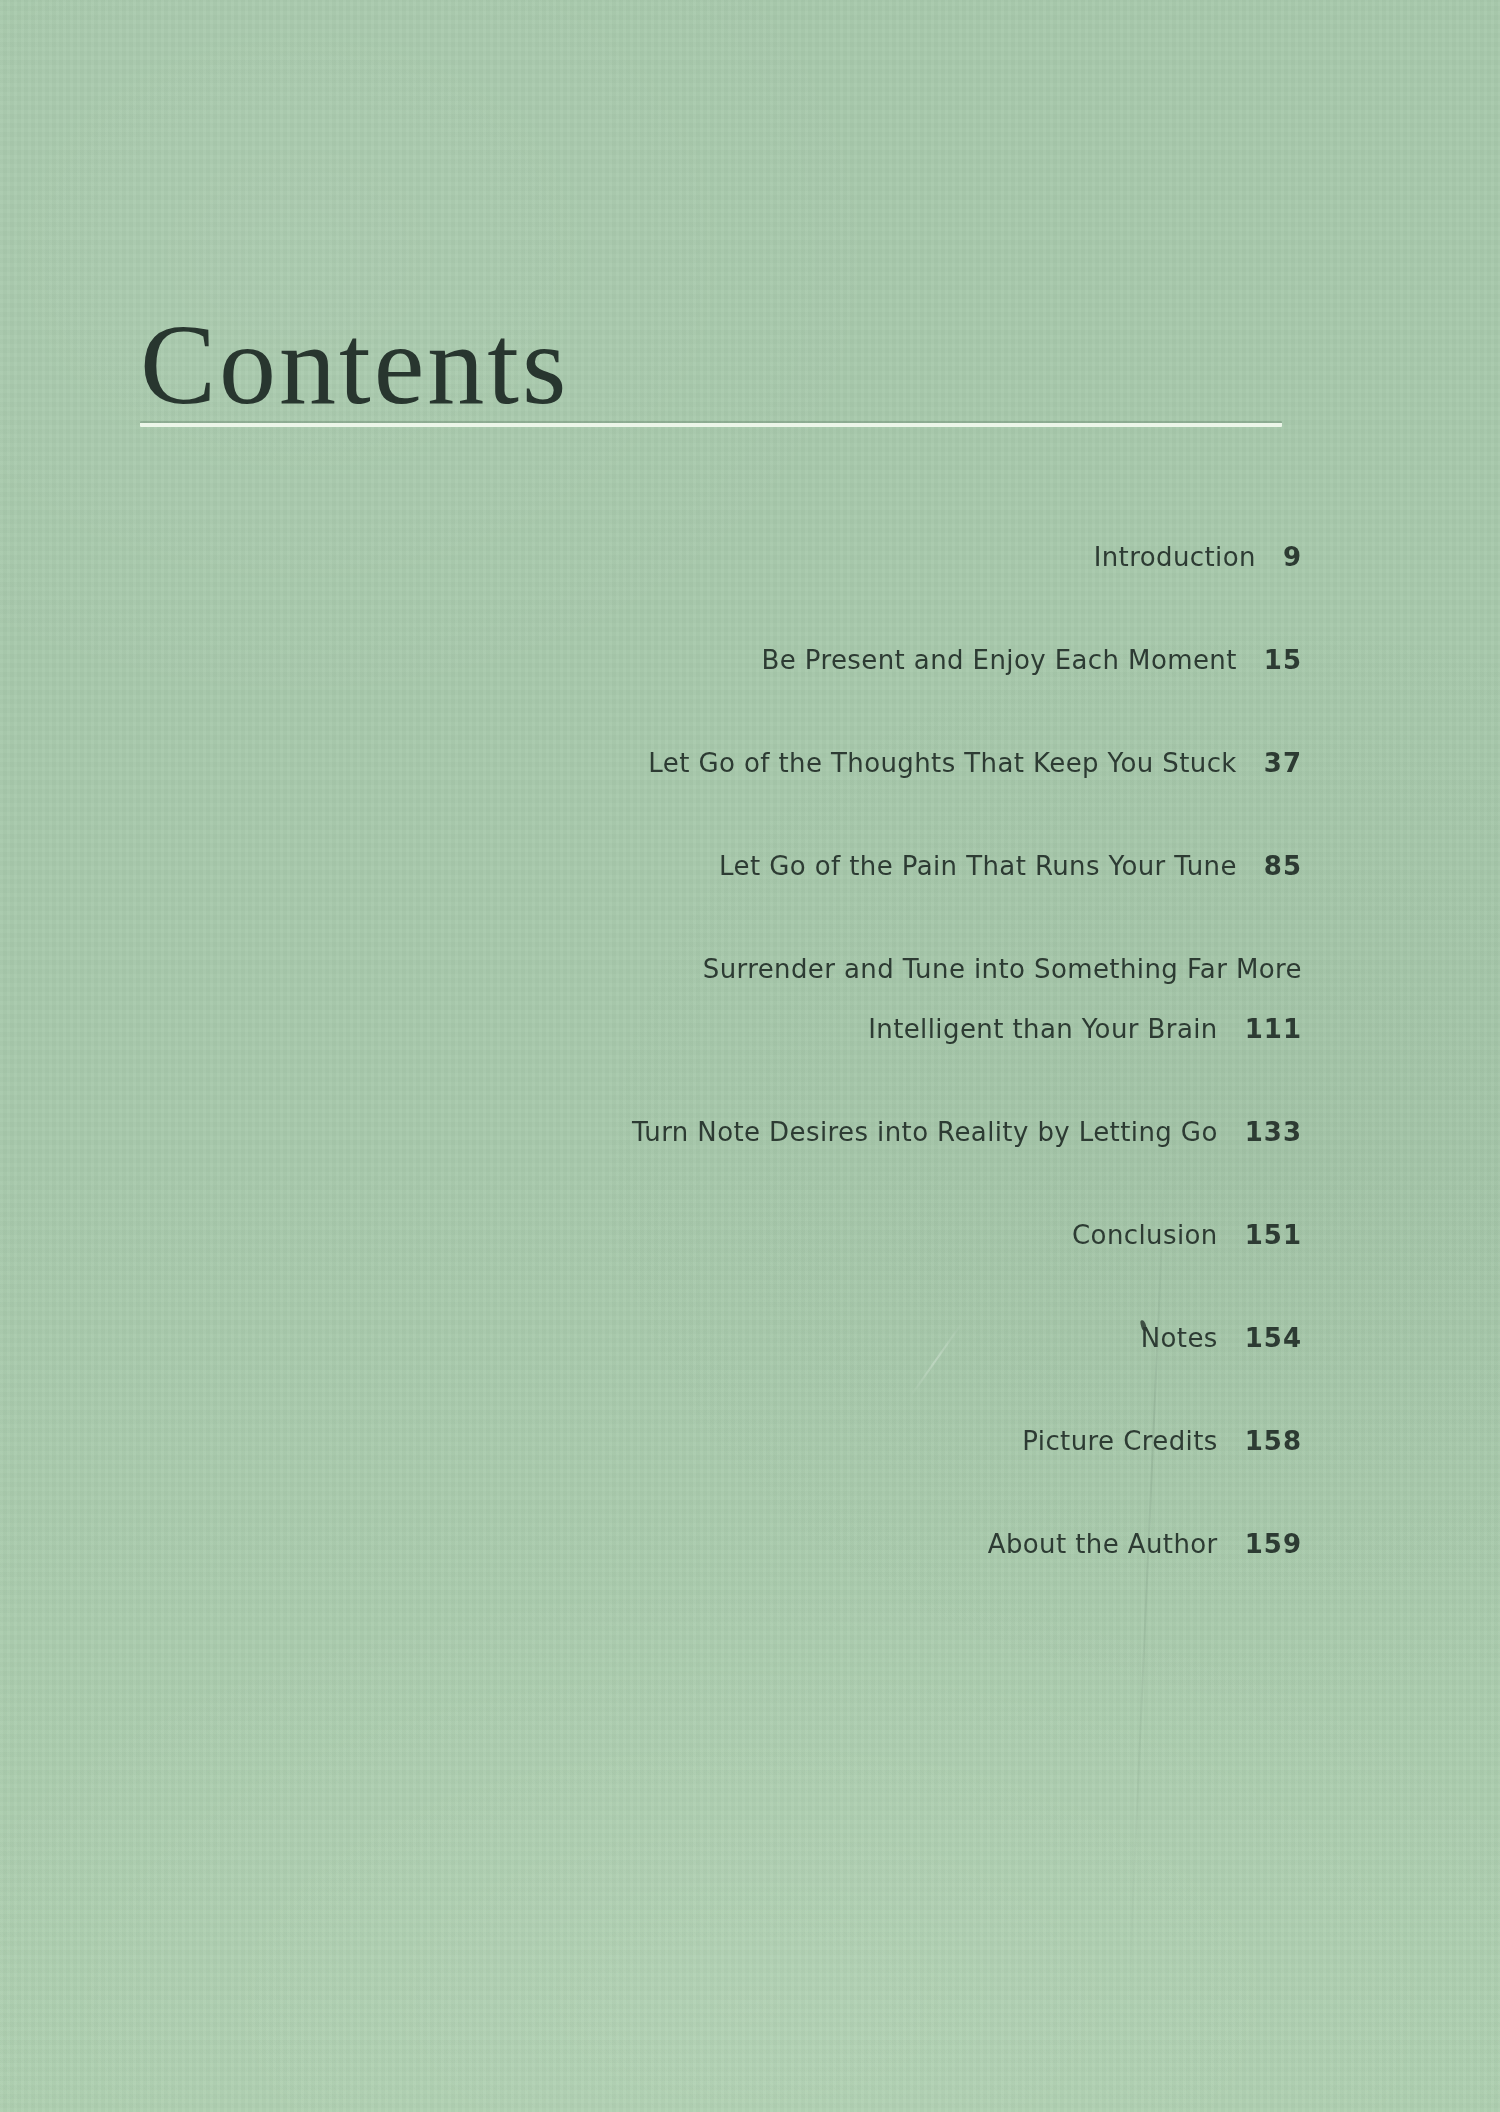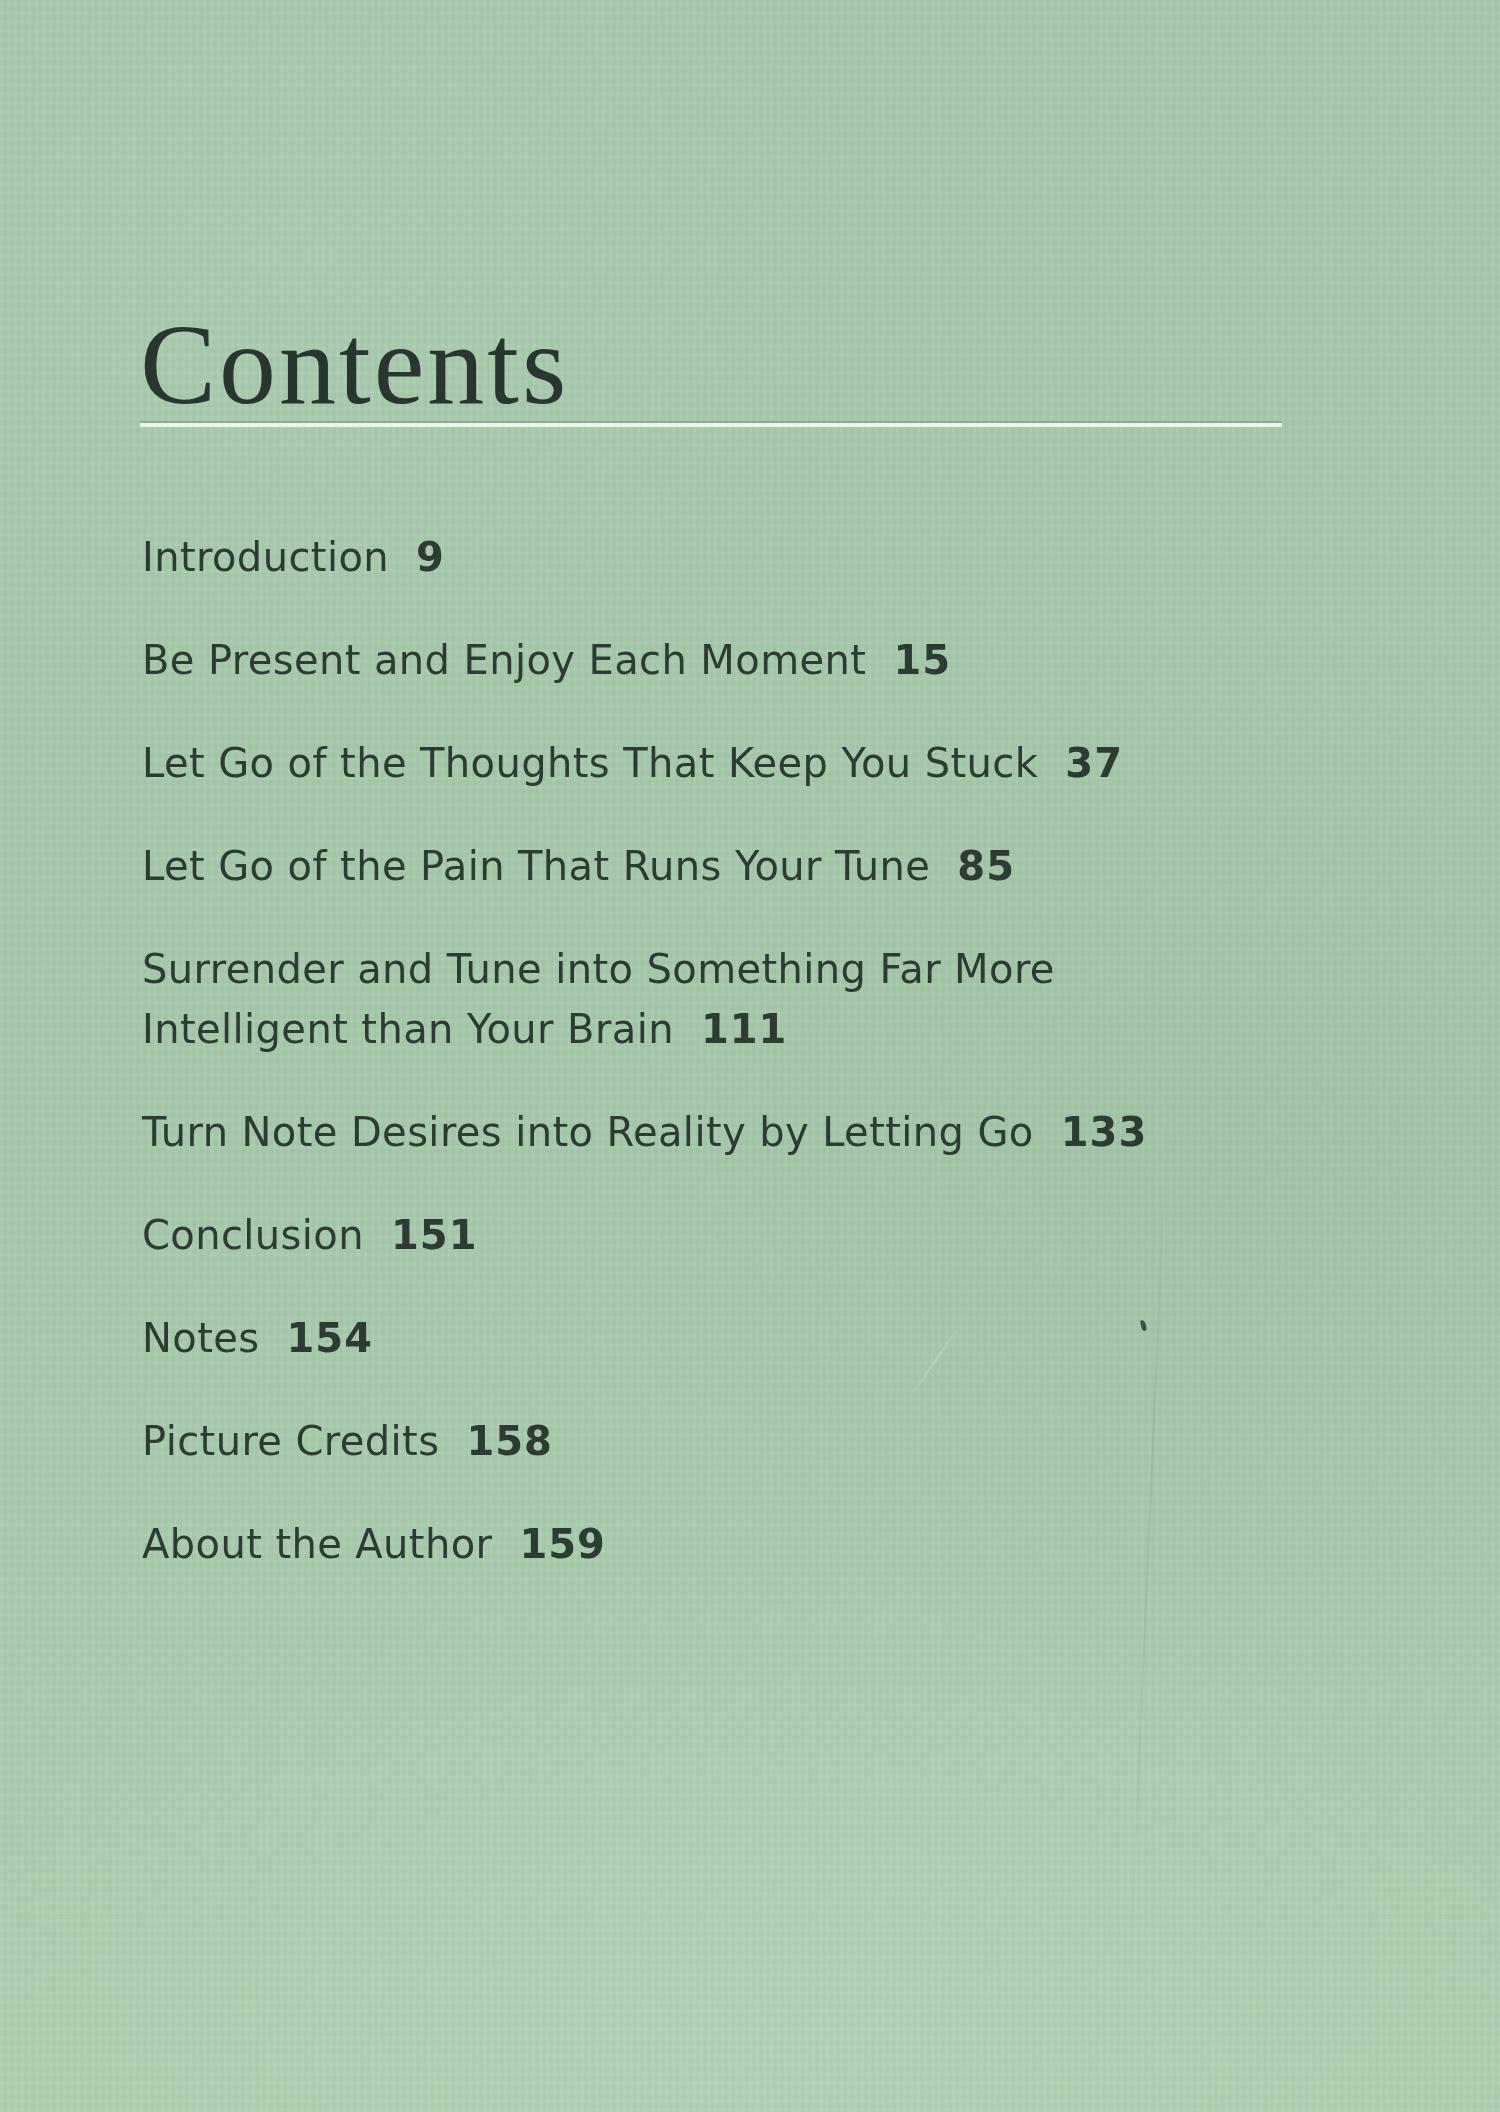--- a/index.html
+++ b/index.html
@@ -14,20 +14,21 @@
   }
   .page {
     position: relative;
     width: 1500px;
     height: 2112px;
     background:
       radial-gradient(ellipse 900px 700px at 20% 12%, rgba(255,255,255,0.05), rgba(255,255,255,0) 70%),
       radial-gradient(ellipse 1000px 800px at 85% 55%, rgba(70,95,75,0.05), rgba(70,95,75,0) 70%),
       radial-gradient(ellipse 1200px 600px at 50% 95%, rgba(255,255,255,0.07), rgba(255,255,255,0) 75%),
       linear-gradient(180deg, var(--bg) 0%, var(--bg) 55%, var(--bg-lower) 100%);
+    text-align: right;
   }
   
   .grain {
     position: absolute;
     inset: 0;
     background:
       repeating-linear-gradient(90deg, rgba(255,255,255,0.02) 0 3px, rgba(0,0,0,0.015) 3px 7px),
       repeating-linear-gradient(0deg, rgba(255,255,255,0.015) 0 4px, rgba(40,60,45,0.015) 4px 9px);
     pointer-events: none;
   }
@@ -54,21 +55,21 @@
     border-radius: 1px;
   }
   .toc {
     position: absolute;
     left: 142px;
     top: 527px;
     width: 1160px;
   }
   .entry {
     margin: 0 0 43px 0;
-    font-size: 40px;
+    font-size: 26px;
     line-height: 60px;
     letter-spacing: 0.4px;
     color: var(--ink);
   }
   .entry-label {
     white-space: pre-line;
   }
   .entry-num {
     font-weight: 700;
     letter-spacing: 1px;

